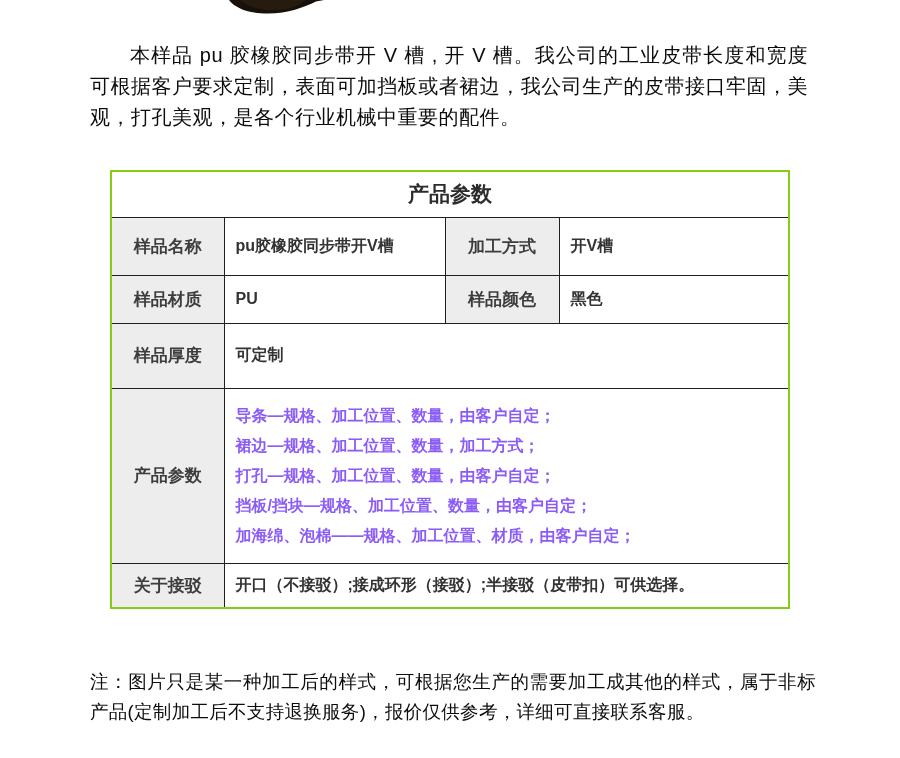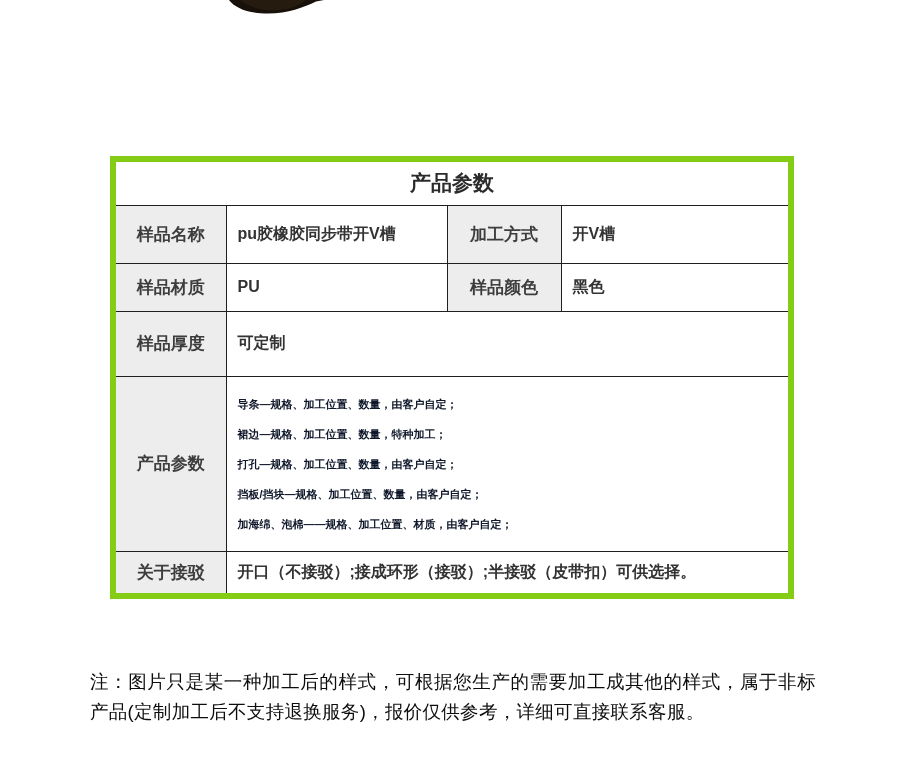--- a/index.html
+++ b/index.html
@@ -34,25 +34,25 @@
     line-height: 31px;
     letter-spacing: 0.5px;
     color: #0d0d0d;
     text-indent: 2em;
     text-align: justify;
   }
   
   .params-table {
     position: absolute;
     left: 110px;
-    top: 156px;
+    top: 170px;
     width: 678px;
     border-collapse: collapse;
     table-layout: fixed;
-    border: 6px solid #84cc16;
+    border: 2px solid #84cc16;
   }
   .params-table td {
     border: 1px solid #1f1f1f;
     vertical-align: middle;
     font-size: 16px;
     color: #333333;
     font-weight: bold;
   }
   .params-table td.title-cell {
     text-align: center;
@@ -70,22 +70,22 @@
   .params-table td.value-cell {
     background: #ffffff;
     text-align: left;
     padding-left: 11px;
   }
   .params-table td.multiline-cell {
     padding: 12px 8px 12px 11px;
   }
   .multiline-cell .line {
     line-height: 30px;
-    font-size: 11px;
-    color: #0f172a;
+    font-size: 16px;
+    color: #8b5cf6;
   }
   tr.row-h1 { height: 58px; }
   tr.row-h2 { height: 48px; }
   tr.row-h3 { height: 65px; margin-top: 36px; }
   tr.row-h4 { height: 38px; }
   tr.row-h5 { height: 171px; }
   tr.row-h6 { height: 45px; }
   
   .note {
     position: absolute;
@@ -102,20 +102,21 @@
 </head>
 <body>
 
 <div class="page">
 
   <svg class="hero-fragment" viewBox="0 0 98 16" preserveAspectRatio="none" aria-hidden="true">
     <path d="M 3,0 C 9,8 22,13.6 42,13.6 C 62,13.2 78,7.5 90,1.5 L 98,0 Z" fill="#18100a"></path>
     <path d="M 14,0 C 22,6.5 34,10.5 47,10.5 C 60,10.5 72,6.5 80,0 Z" opacity="0.55" fill="#322414"></path>
   </svg>
 
+  <p class="intro">本样品 pu 胶橡胶同步带开 V 槽 , 开 V 槽。我公司的工业皮带长度和宽度可根据客户要求定制，表面可加挡板或者裙边，我公司生产的皮带接口牢固，美观，打孔美观，是各个行业机械中重要的配件。</p>
 
   <table class="params-table">
     <colgroup>
       <col style="width:113px">
       <col style="width:221px">
       <col style="width:114px">
       <col style="width:230px">
     </colgroup>
     <tbody>
       <tr>
@@ -134,21 +135,21 @@
         <td class="value-cell">黑色</td>
       </tr>
       <tr class="row-h3">
         <td class="label-cell">样品厚度</td>
         <td class="value-cell" colspan="3">可定制</td>
       </tr>
       <tr class="row-h5">
         <td class="label-cell">产品参数</td>
         <td class="value-cell multiline-cell" colspan="3">
           <div class="line">导条—规格、加工位置、数量，由客户自定；</div>
-          <div class="line">裙边—规格、加工位置、数量，特种加工；</div>
+          <div class="line">裙边—规格、加工位置、数量，加工方式；</div>
           <div class="line">打孔—规格、加工位置、数量，由客户自定；</div>
           <div class="line">挡板/挡块—规格、加工位置、数量，由客户自定；</div>
           <div class="line">加海绵、泡棉——规格、加工位置、材质，由客户自定；</div>
         </td>
       </tr>
       <tr class="row-h6">
         <td class="label-cell">关于接驳</td>
         <td class="value-cell" colspan="3">开口（不接驳）;接成环形（接驳）;半接驳（皮带扣）可供选择。</td>
       </tr>
     </tbody>

